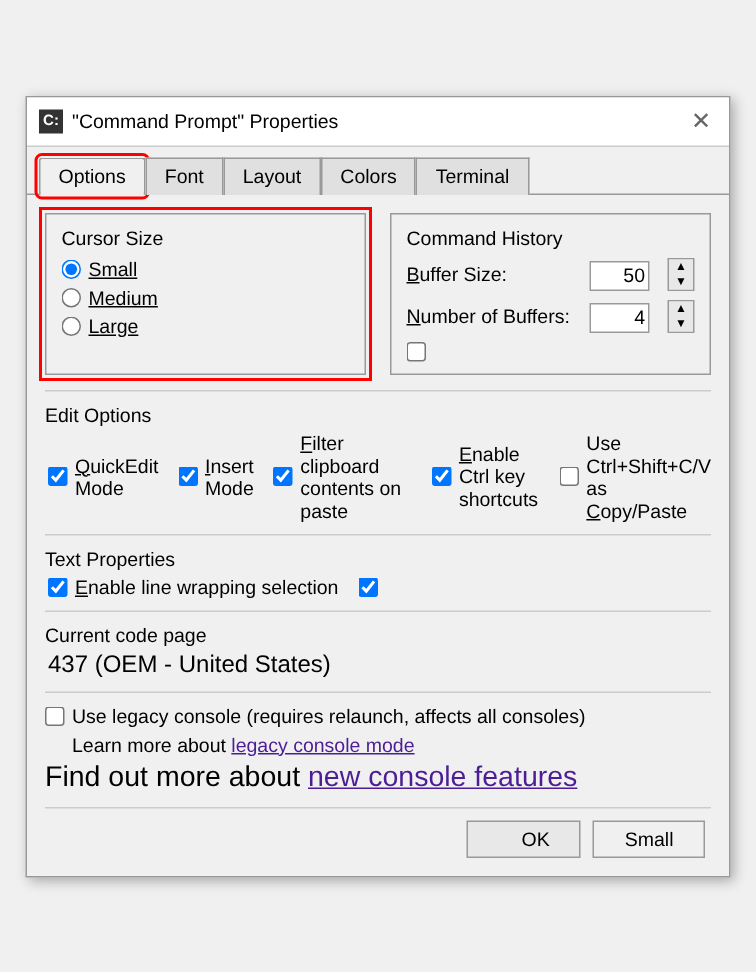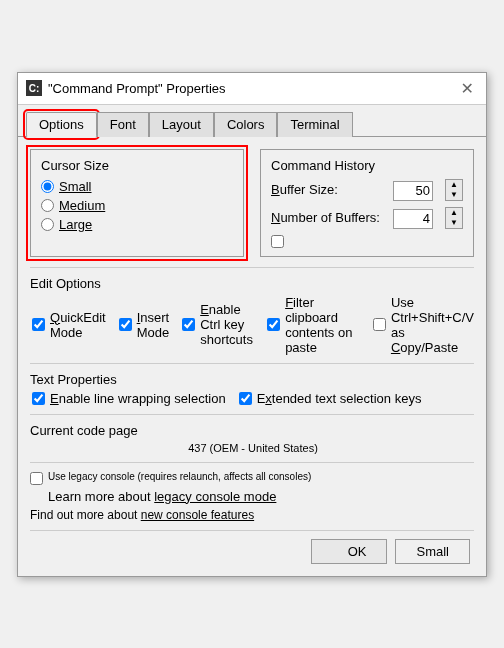--- a/index.html
+++ b/index.html
@@ -212,53 +212,52 @@
       width: 13px;
       height: 13px;
       cursor: pointer;
     }
     .checkbox-label {}
     .checkbox-label .ul { text-decoration: underline; }
     .code-page-section {
       margin-bottom: 8px;
     }
     .code-page-value {
-      font-size: 11px;
+      font-size: 16px;
       padding-left: 2px;
-      text-align: center;
     }
     .legacy-section {
       margin-bottom: 4px;
     }
     .legacy-row {
       display: flex;
       align-items: flex-start;
       gap: 5px;
     }
     .legacy-row input[type="checkbox"] {
       margin-top: 1px;
       width: 13px;
       height: 13px;
       cursor: pointer;
     }
     .legacy-text {
-      font-size: 10px;
+      font-size: 13px;
     }
     .learn-more {
       font-size: 13px;
       padding-left: 18px;
       margin-bottom: 4px;
     }
     .link {
-      color: #000000;
+      color: #4c1d95;
       text-decoration: underline;
       cursor: pointer;
     }
     .find-out {
-      font-size: 12px;
+      font-size: 19px;
     }
     .buttons-row {
       display: flex;
       justify-content: flex-end;
       gap: 8px;
       padding: 8px 4px 4px 4px;
       border-top: 1px solid #ccc;
       margin-top: 8px;
     }
     .btn {
@@ -356,45 +355,44 @@
         <label class="checkbox-item">
           <input type="checkbox" checked="" style="">
           <span class="checkbox-label"><span class="ul">Q</span>uickEdit Mode</span>
         </label>
         <label class="checkbox-item">
           <input type="checkbox" checked="" style="">
           <span class="checkbox-label"><span class="ul">I</span>nsert Mode</span>
         </label>
         <label class="checkbox-item">
           <input type="checkbox" checked="" style="">
+          <span class="checkbox-label"><span class="ul">F</span>ilter clipboard contents on paste</span>
+        </label>
+        <label class="checkbox-item">
+          <input type="checkbox" checked="" style="">
           <span class="checkbox-label"><span class="ul">E</span>nable Ctrl key shortcuts</span>
-        </label>
-        <label class="checkbox-item">
-          <input type="checkbox" checked="" style="">
-          <span class="checkbox-label"><span class="ul">F</span>ilter clipboard contents on paste</span>
         </label>
         <label class="checkbox-item">
           <input type="checkbox" style="">
           <span class="checkbox-label">Use Ctrl+Shift+C/V as <span class="ul">C</span>opy/Paste</span>
         </label>
       </div>
     </div>
 
     <hr class="divider">
 
     <div class="edit-section">
       <div class="edit-title">Text Properties</div>
       <div class="checkbox-list">
         <label class="checkbox-item">
           <input type="checkbox" checked="" style="">
           <span class="checkbox-label"><span class="ul">E</span>nable line wrapping selection</span>
         </label>
         <label class="checkbox-item">
           <input type="checkbox" checked="" style="">
-          <span class="checkbox-label">E<span class="ul">x</span>tended text selection keys</span>
         </label>
       </div>
     </div>
 
     <hr class="divider">
 
     <div class="code-page-section">
       <div class="edit-title">Current code page</div>
       <div class="code-page-value">437  (OEM - United States)</div>
     </div>

